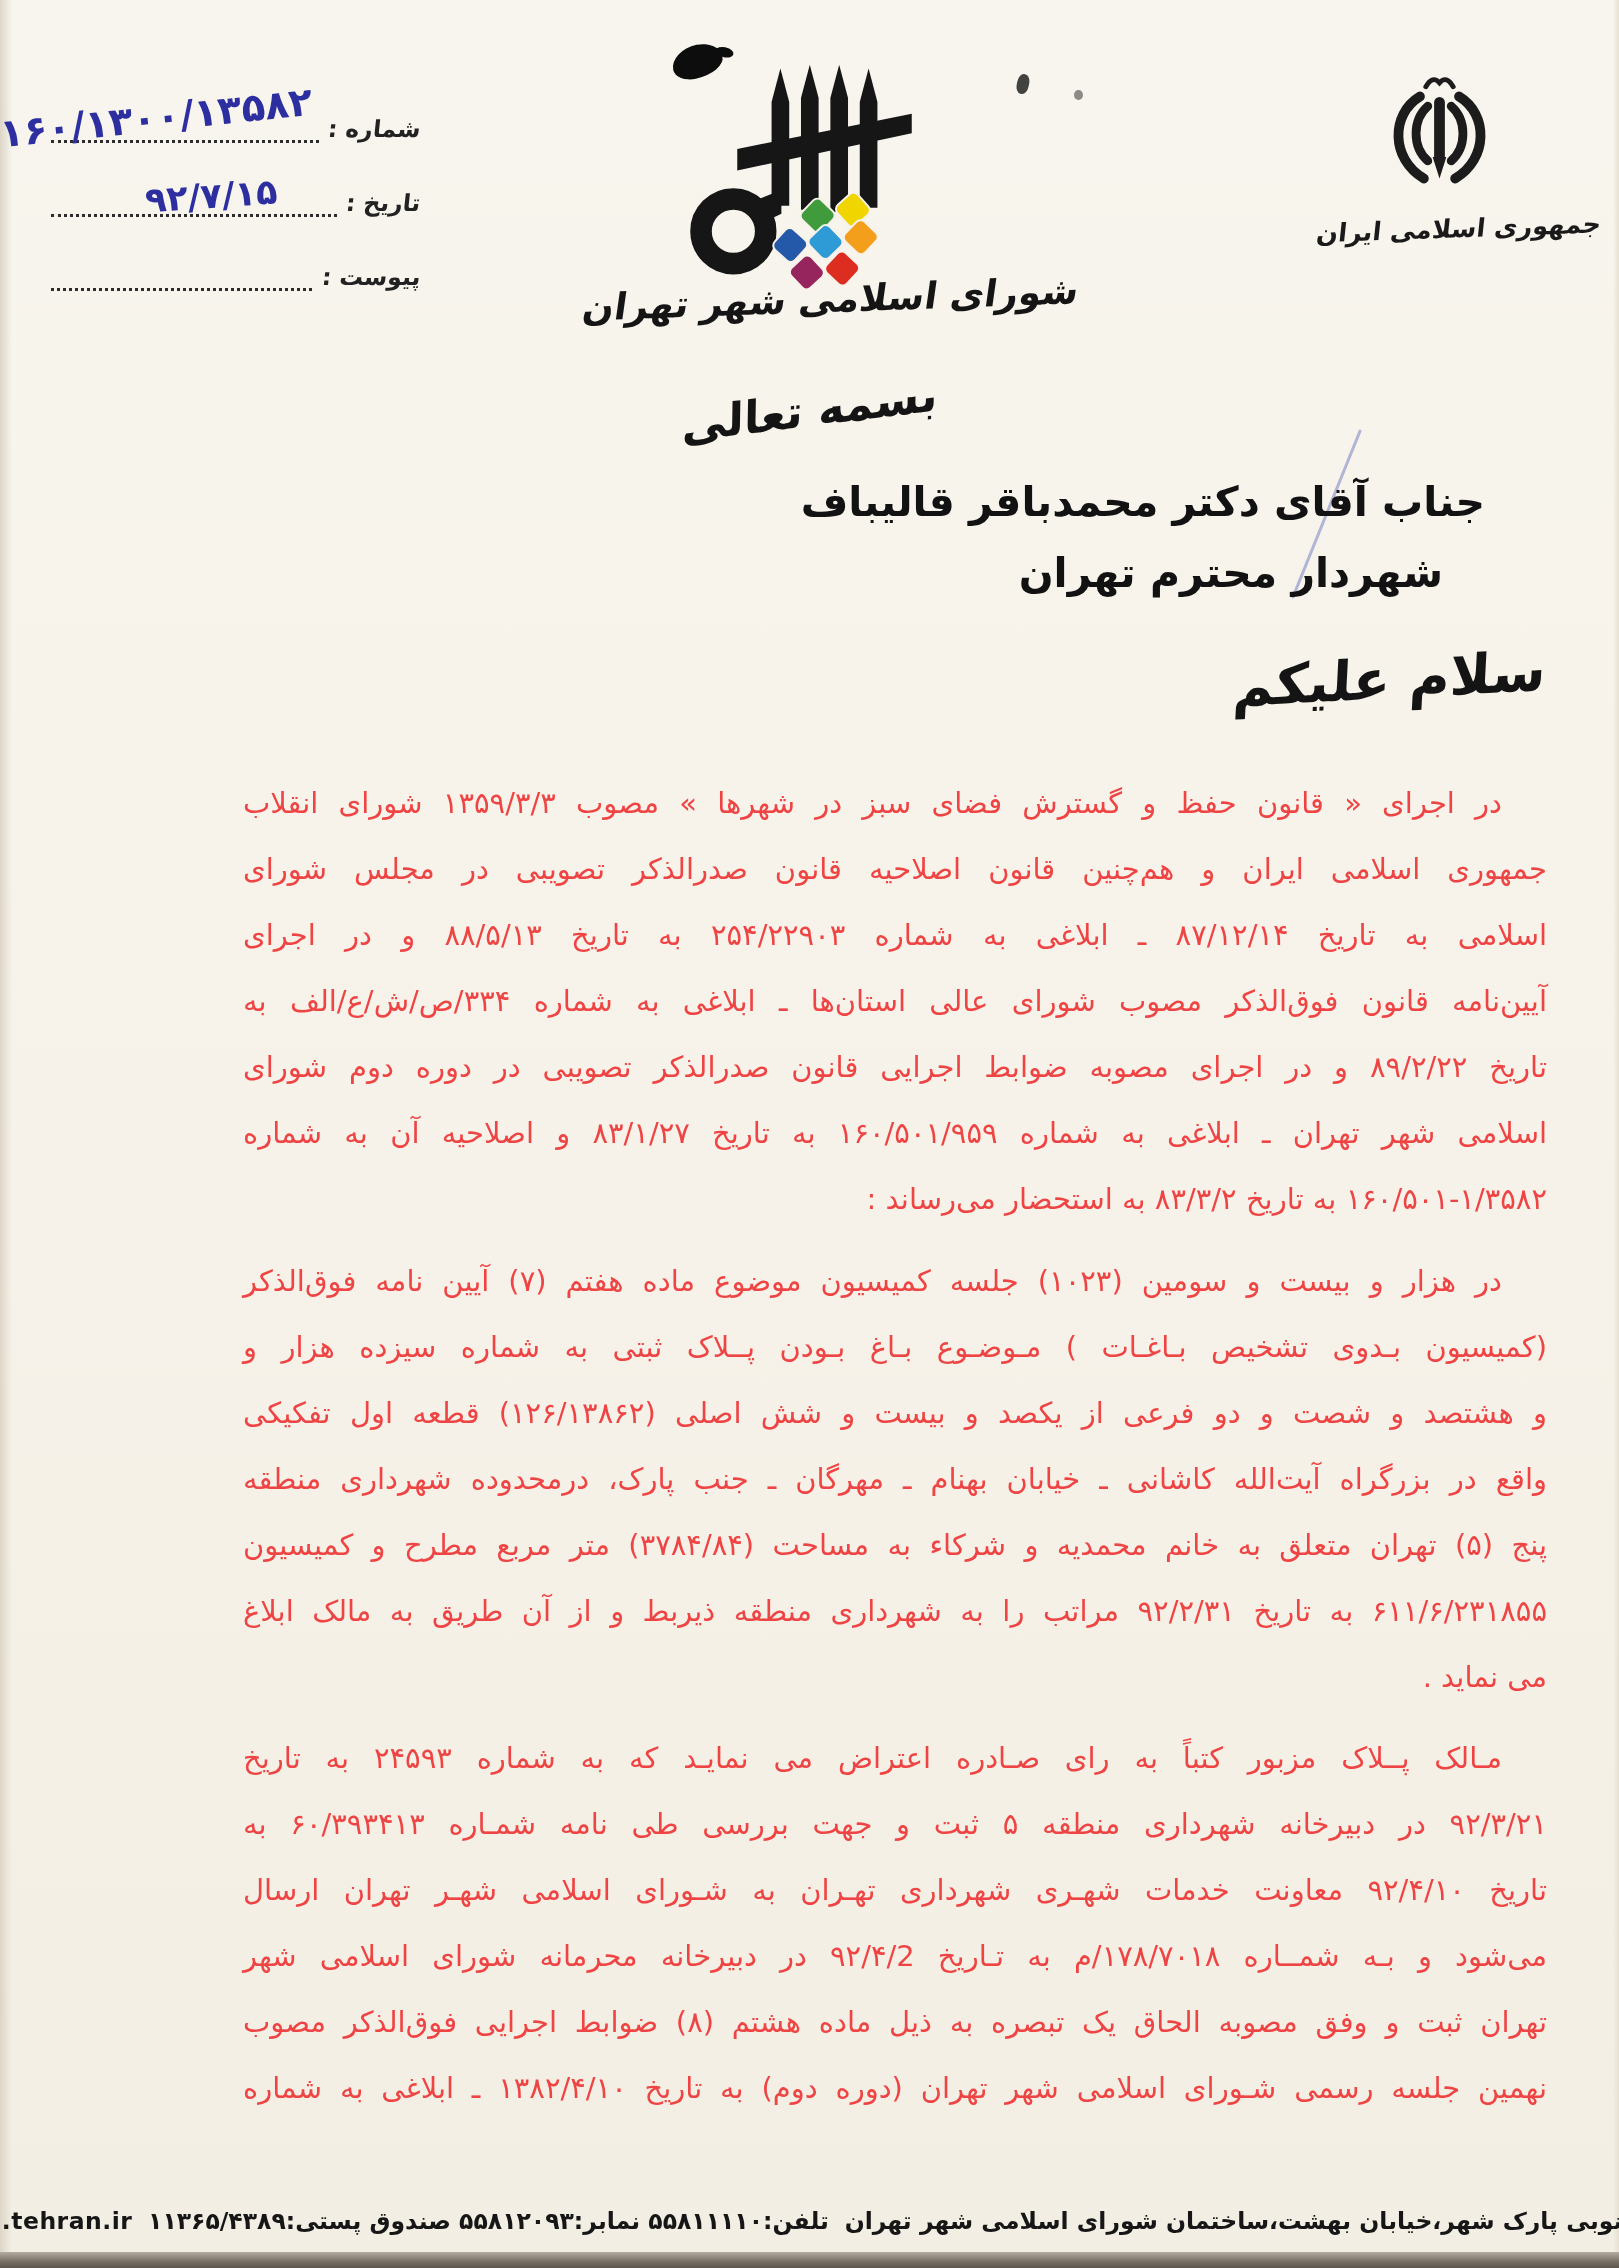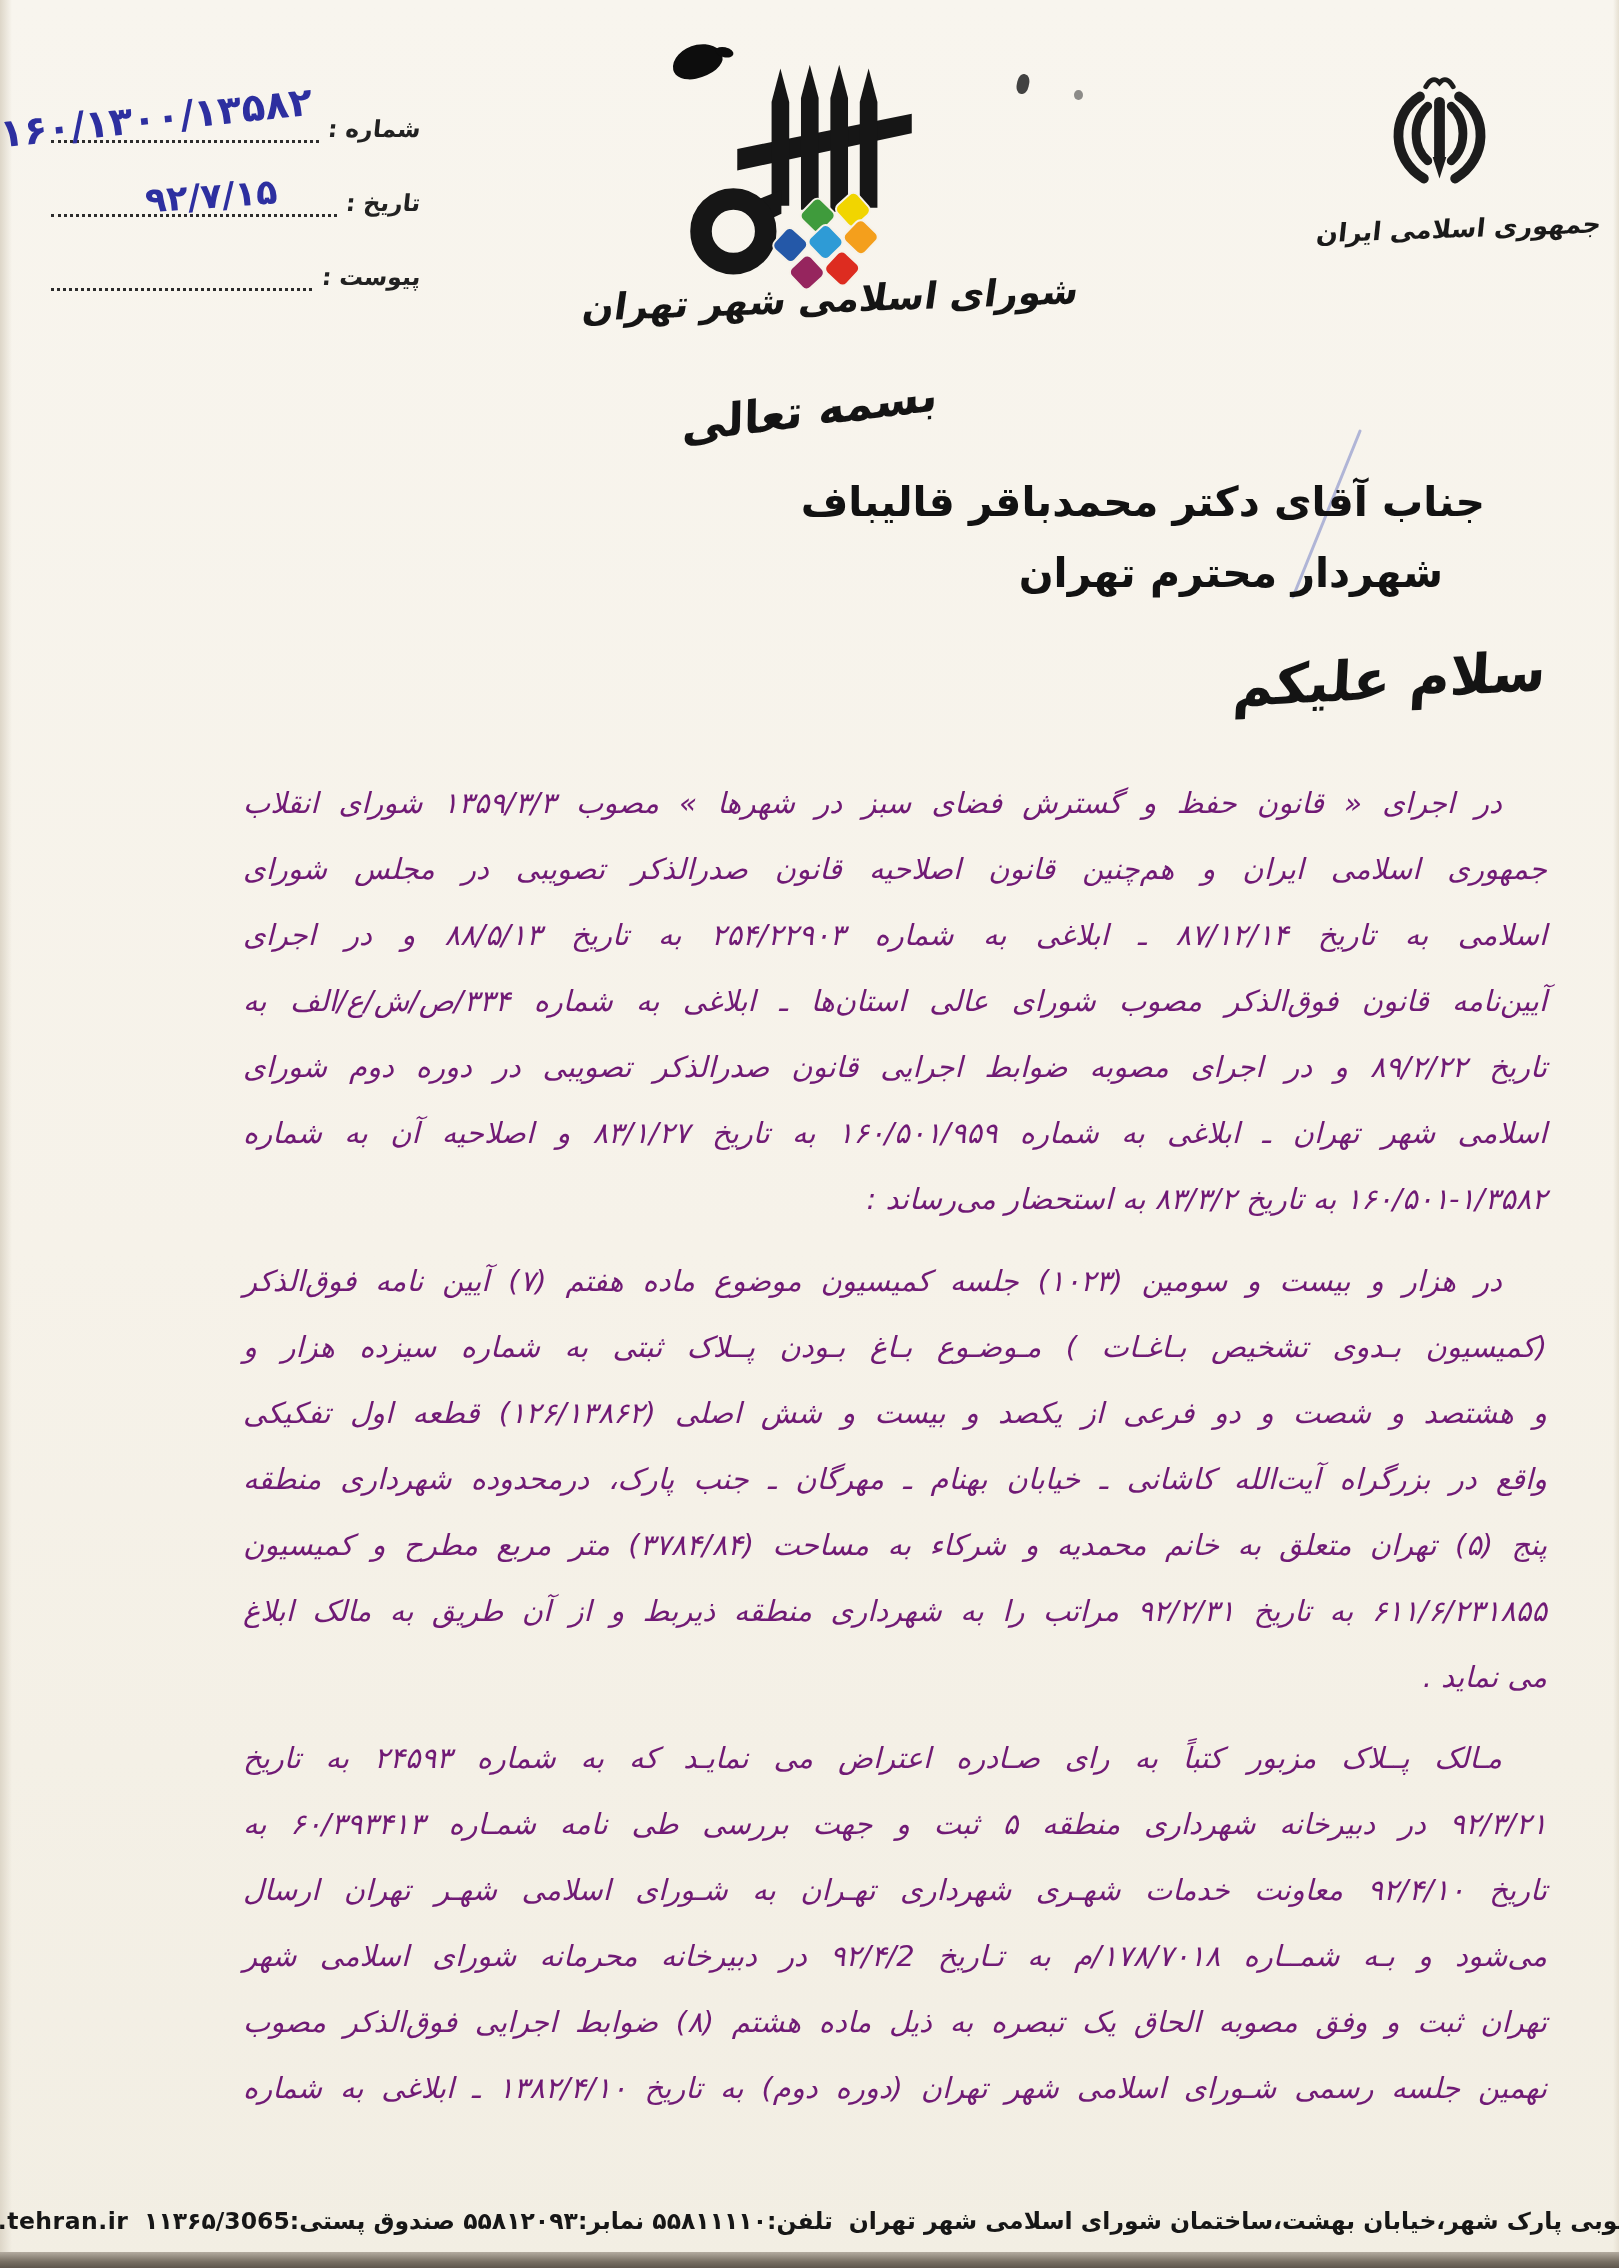--- a/index.html
+++ b/index.html
@@ -46,21 +46,21 @@
     font-weight:bold;font-size:41px;line-height:71px;color:#121212;}
   .recipient .l2{margin-left:0;margin-right:42px;}
 
   
   .salutation{position:absolute;right:73px;top:647px;}
   .salutation span{display:inline-block;font-size:55px;font-weight:bold;color:#141414;
     transform:rotate(-3deg) skewX(-6deg);}
 
   
   .body-text{position:absolute;right:73px;left:243px;top:770px;width:1304px;
-    direction:rtl;font-size:29px;color:#701a75;font-style:italic;}
+    direction:rtl;font-size:29px;color:#ef4444;}
   .line{line-height:66px;height:66px;text-align:justify;text-align-last:justify;
     white-space:nowrap;overflow:visible;}
   .line.first{padding-right:45px;}
   .line.last{text-align-last:right;}
   .line.gap{margin-top:15.7px;}
 
   
   .footer{position:absolute;left:35px;right:35px;bottom:33px;display:flex;direction:rtl;
     justify-content:center;align-items:baseline;gap:15.7px;font-size:23.5px;font-weight:bold;
     white-space:nowrap;color:#161616;}
@@ -184,16 +184,16 @@
     <div class="line first gap">مـالک پــلاک مزبور کتباً به رای صـادره اعتراض می نمایـد که به شماره ۲۴۵۹۳ به تاریخ</div>
     <div class="line">۹۲/۳/۲۱ در دبیرخانه شهرداری منطقه ۵ ثبت و جهت بررسی طی نامه شمـاره ۶۰/۳۹۳۴۱۳ به</div>
     <div class="line">تاریخ ۹۲/۴/۱۰ معاونت خدمات شهـری شهرداری تهـران به شـورای اسلامی شهـر تهران ارسال</div>
     <div class="line">می‌شود و بـه شمــاره ۱۷۸/۷۰۱۸/م به تـاریخ ۹۲/۴/2 در دبیرخانه محرمانه شورای اسلامی شهر</div>
     <div class="line">تهران ثبت و وفق مصوبه الحاق یک تبصره به ذیل ماده هشتم (۸) ضوابط اجرایی فوق‌الذکر مصوب</div>
     <div class="line">نهمین جلسه رسمی شـورای اسلامی شهر تهران (دوره دوم) به تاریخ ۱۳۸۲/۴/۱۰ ـ ابلاغی به شماره</div>
   </div>
 
 <div class="footer">
   <span>نشانی:ضلع جنوبی پارک شهر،خیابان بهشت،ساختمان شورای اسلامی شهر تهران</span>
-  <span>تلفن:۵۵۸۱۱۱۱۰ نمابر:۵۵۸۱۲۰۹۳ صندوق پستی:۱۱۳۶۵/3065</span>
+  <span>تلفن:۵۵۸۱۱۱۱۰ نمابر:۵۵۸۱۲۰۹۳ صندوق پستی:۱۱۳۶۵/۴۳۸۹</span>
   <span class="url">http://shora.tehran.ir</span>
 </div>
 
 
 </body></html>

